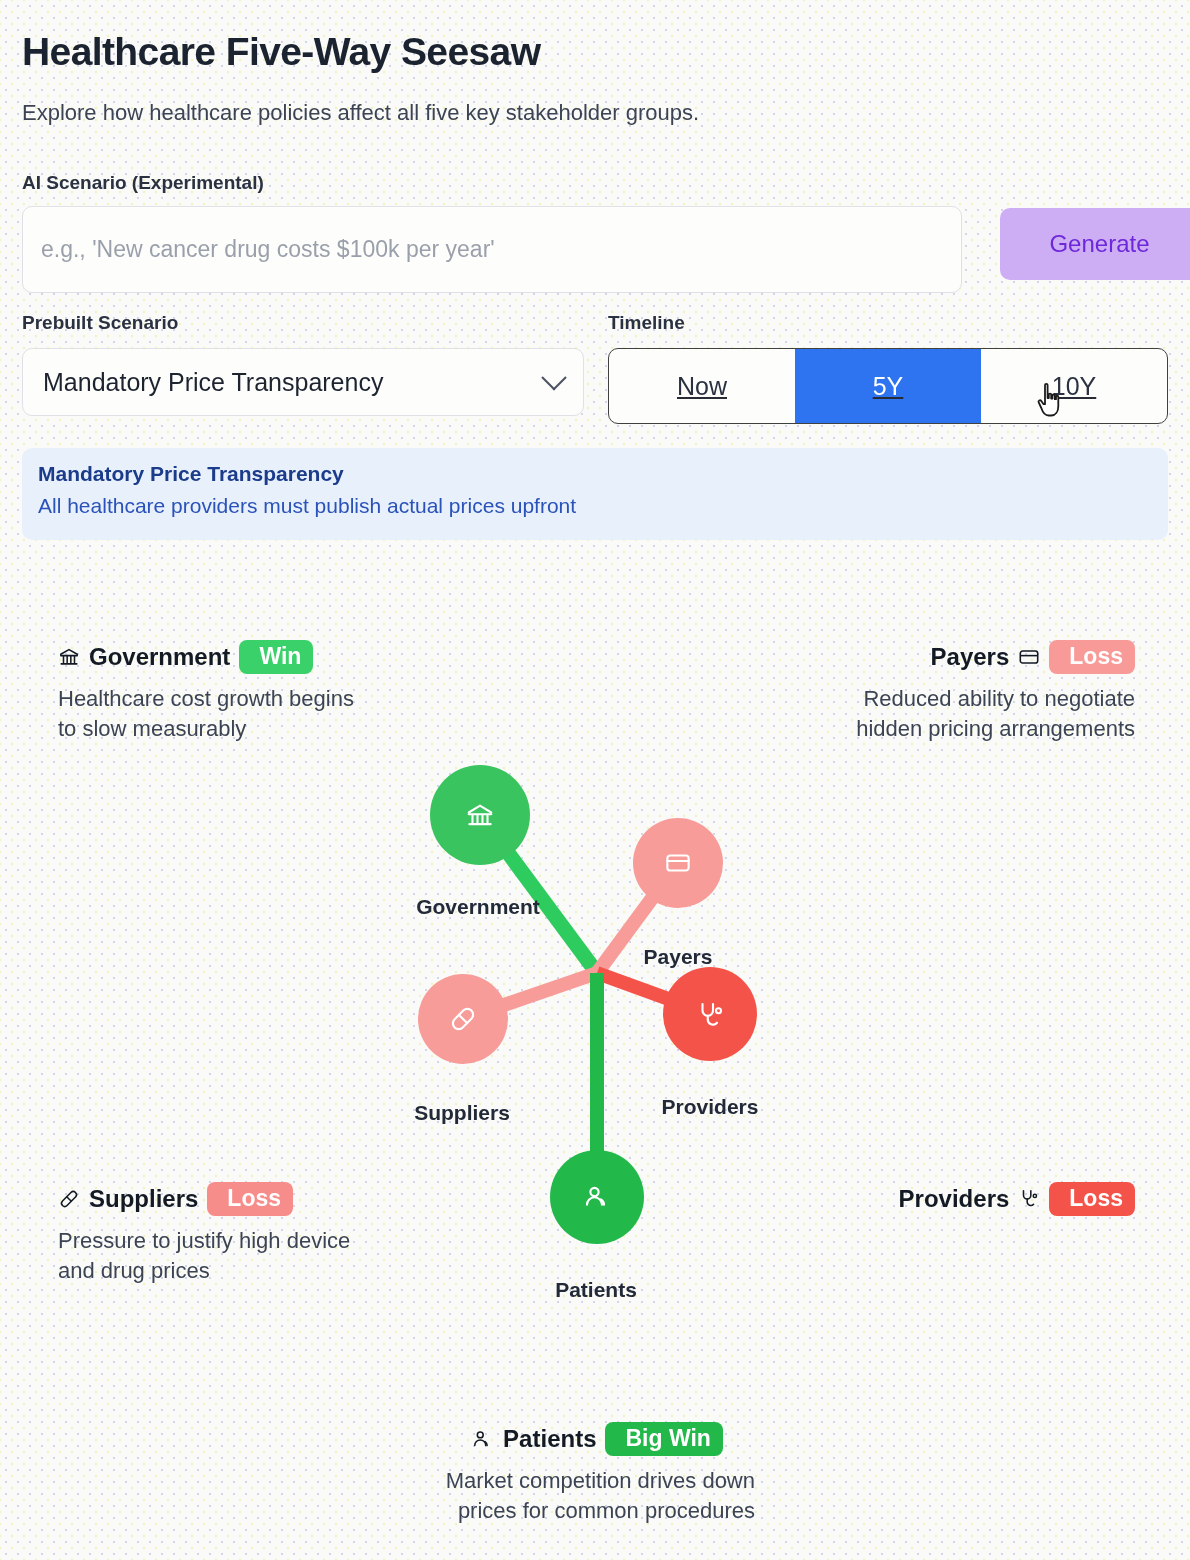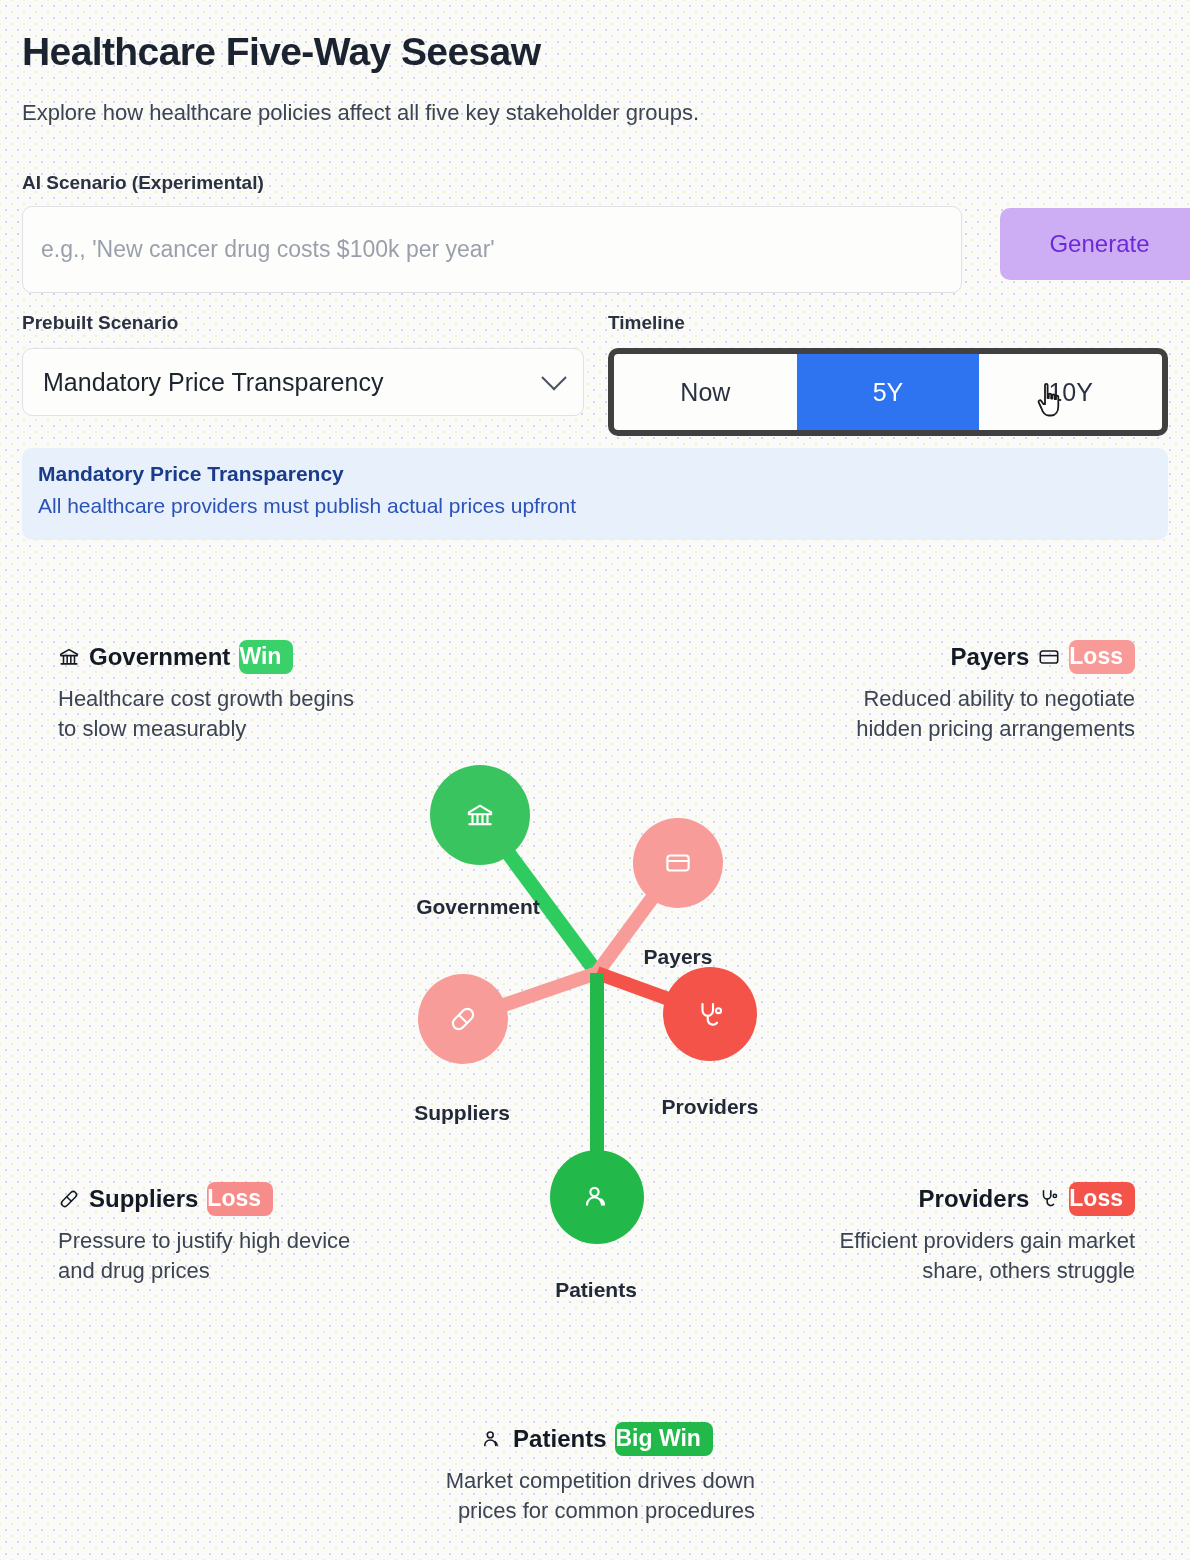--- a/index.html
+++ b/index.html
@@ -98,27 +98,28 @@
   .select-box .sel-value { flex: 1; }
   .chev {
     width: 16px; height: 16px;
     border-right: 2px solid #4b5260;
     border-bottom: 2px solid #4b5260;
     transform: rotate(45deg) translate(-3px,-3px);
   }
 
   .segmented {
     position: absolute; left: 608px; top: 348px;
-    width: 560px; height: 88px;
+    width: 560px; height: 76px;
     box-sizing: border-box;
-    border: 6px solid #404040;
+    border: 1px solid #404040;
     border-radius: 10px;
     background: #fdfdfc;
     display: flex;
     overflow: hidden;
+    text-decoration: underline;
   }
   .seg {
     flex: 1;
     display: flex; align-items: center; justify-content: center;
     font-size: 25px;
     color: #2a3140;
     cursor: default;
   }
   .seg.active { background: #2e73f0; color: #ffffff; text-align: right; }
 
@@ -145,21 +146,21 @@
     margin-bottom: 10px;
   }
   .card.right .head { justify-content: flex-end; }
   .card.center .head { justify-content: center; }
   .badge {
     display: inline-block;
     border-radius: 8px;
     color: #ffffff;
     font-size: 23px;
     font-weight: bold;
-    padding: 4px 12px 6px 0;
+    padding: 4px 12px 6px 20px;
     line-height: 1.05;
   }
   .card .desc { font-size: 22px; color: #3c4453; line-height: 1.36; }
   .card.right .desc { text-align: right; }
   .card.center .desc { text-align: right; }
 
   #card-government { left: 58px; top: 640px; width: 320px; }
   #card-payers     { left: 830px; top: 640px; width: 305px; }
   #card-suppliers  { left: 58px; top: 1182px; width: 330px; }
   #card-providers  { left: 805px; top: 1182px; width: 330px; }
@@ -262,21 +263,20 @@
       <span>Providers</span>
       <span class="mini-icon">
         <svg viewBox="0 0 24 24" width="22" height="22" fill="none" stroke="#141a24" stroke-width="1.7" stroke-linecap="round">
           <path d="M6 3v5a4 4 0 0 0 8 0V3"></path>
             <path d="M10 12v3a4 4 0 0 0 7 2.7"></path>
             <circle cx="18.4" cy="8.6" r="1.8"></circle>
         </svg>
       </span>
       <span class="badge" style="background: rgb(244, 83, 74);">Loss</span>
     </div>
-    <div class="desc">Efficient providers gain market share, others struggle</div>
   </div>
 
   <div class="card center" id="card-patients">
     <div class="head">
       <span class="mini-icon">
         <svg viewBox="0 0 24 24" width="22" height="22" fill="none" stroke="#141a24" stroke-width="1.7" stroke-linecap="round">
           <circle cx="9" cy="7.5" r="3.2"></circle>
             <path d="M3 19a6 6 0 0 1 12 0"></path>
             <path d="M16.5 19a5 5 0 0 0-2.2-4.1"></path>
         </svg>

